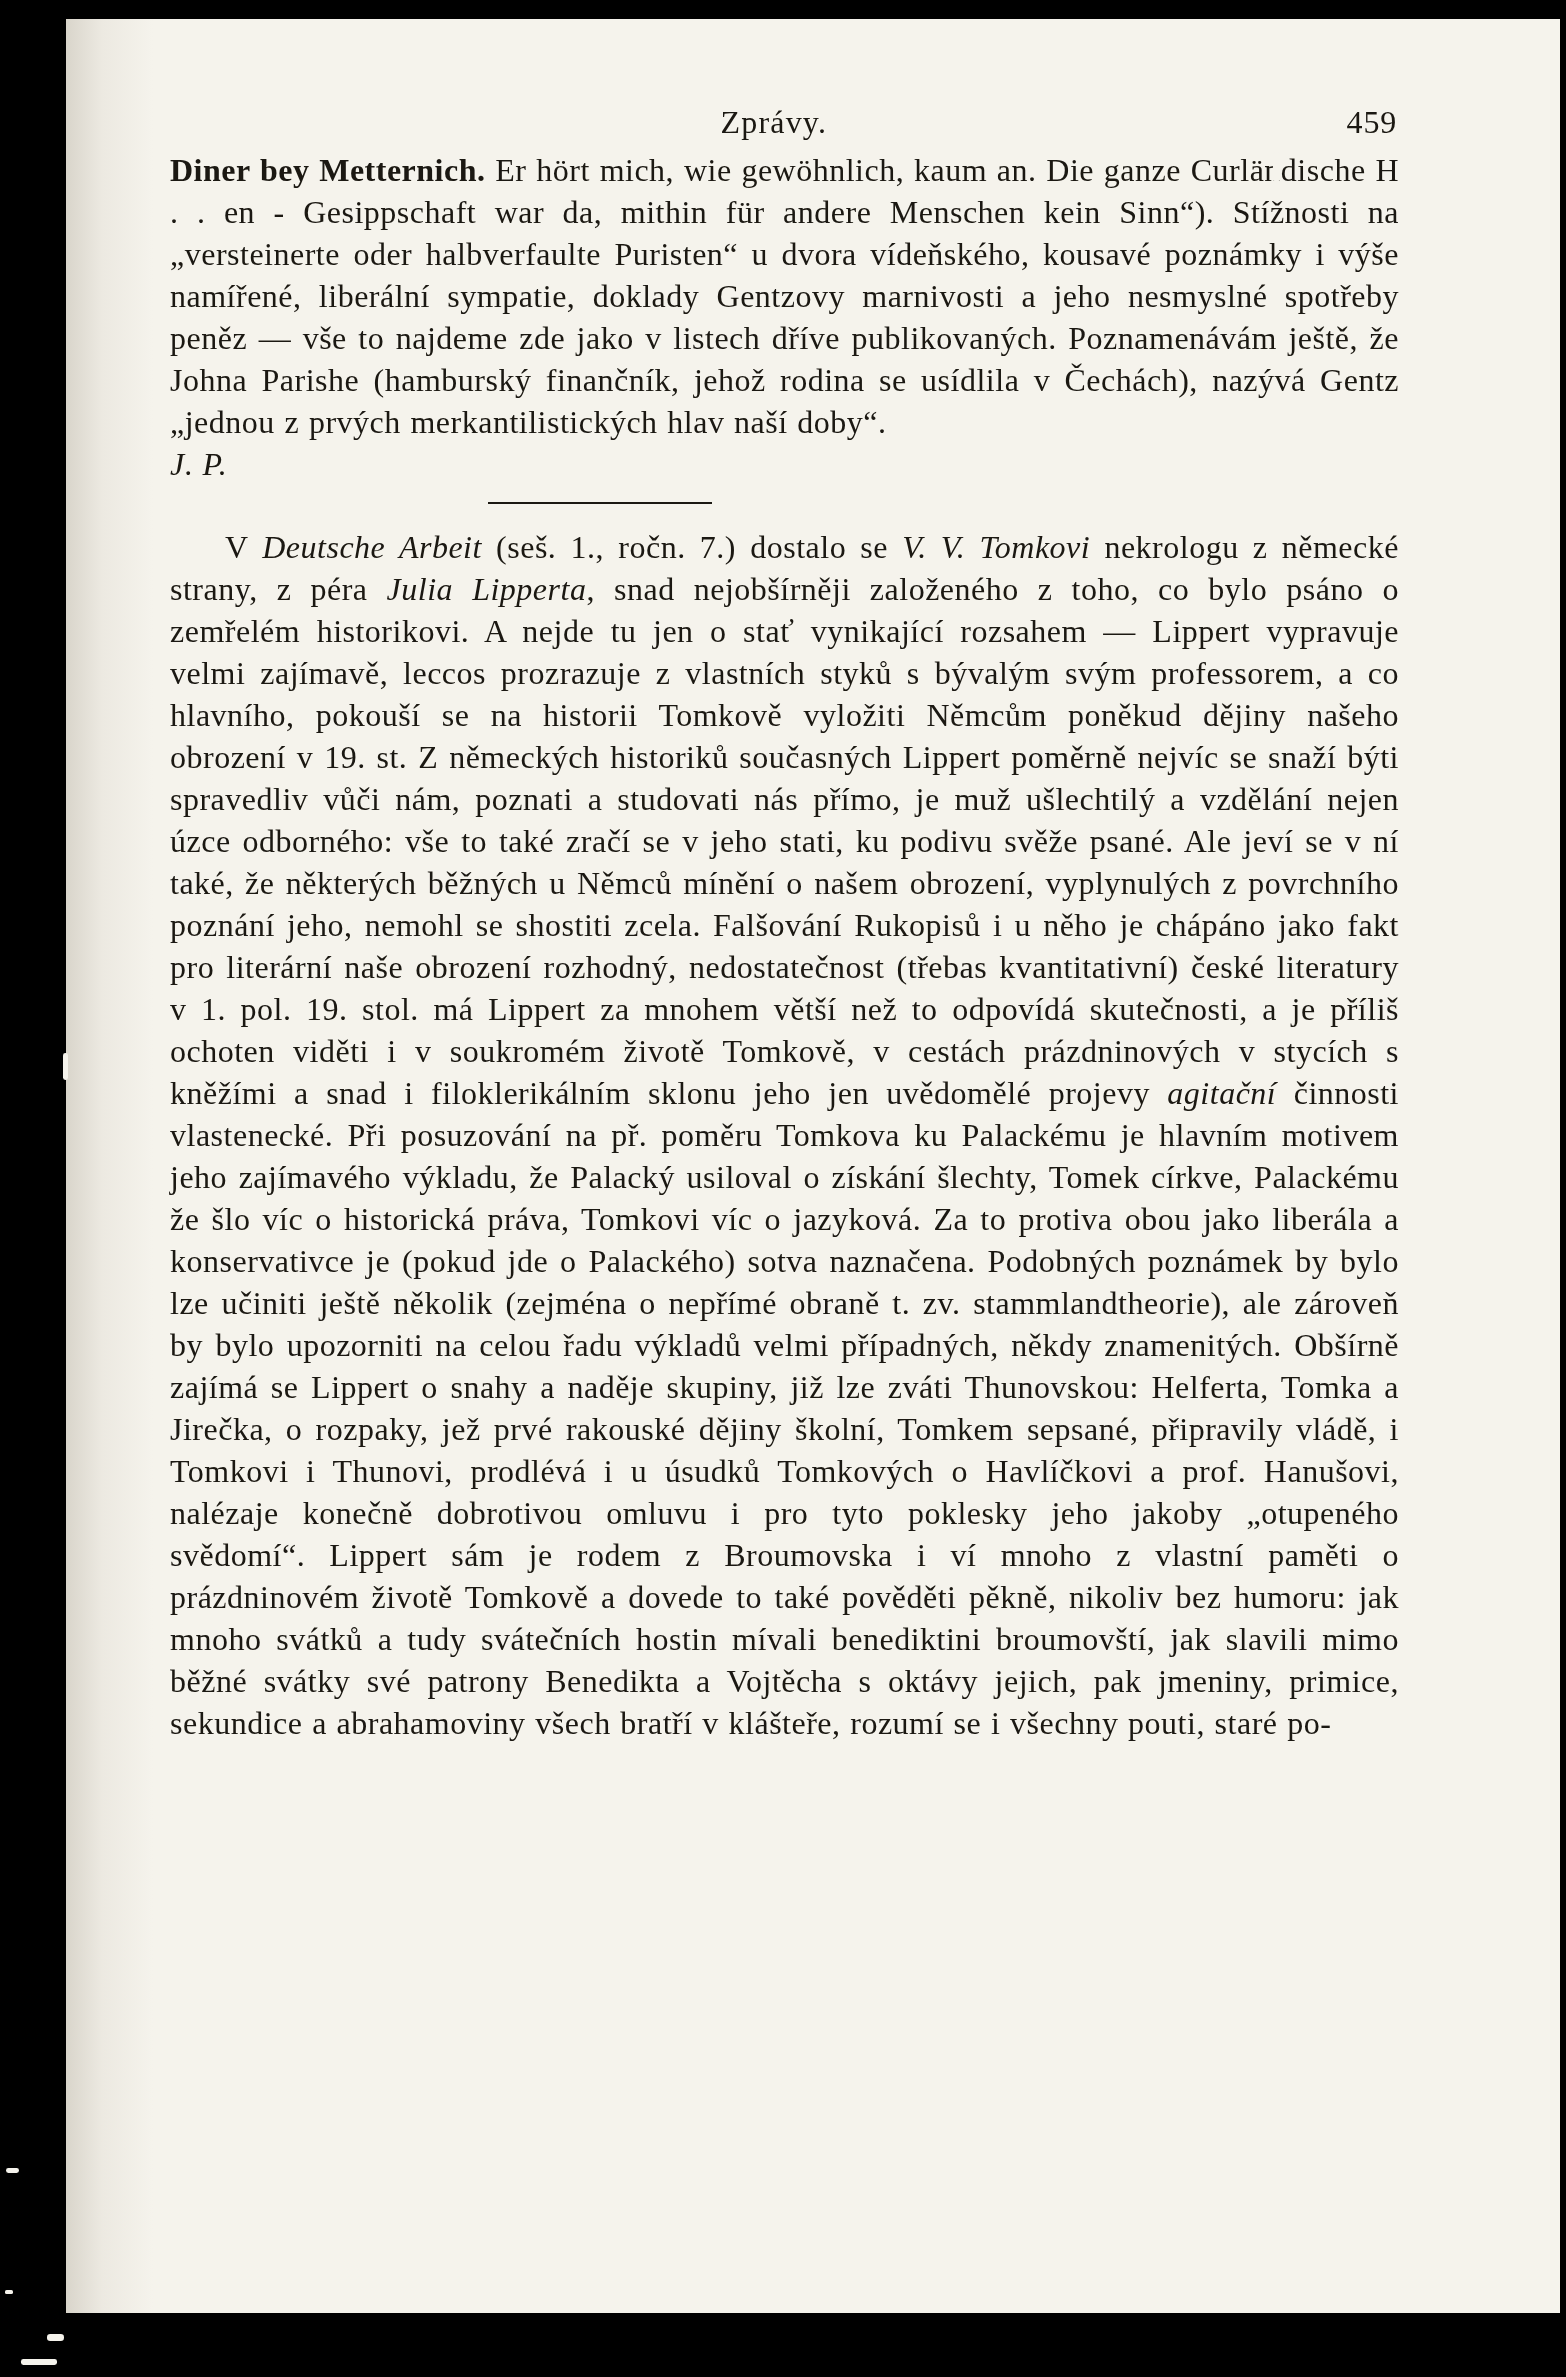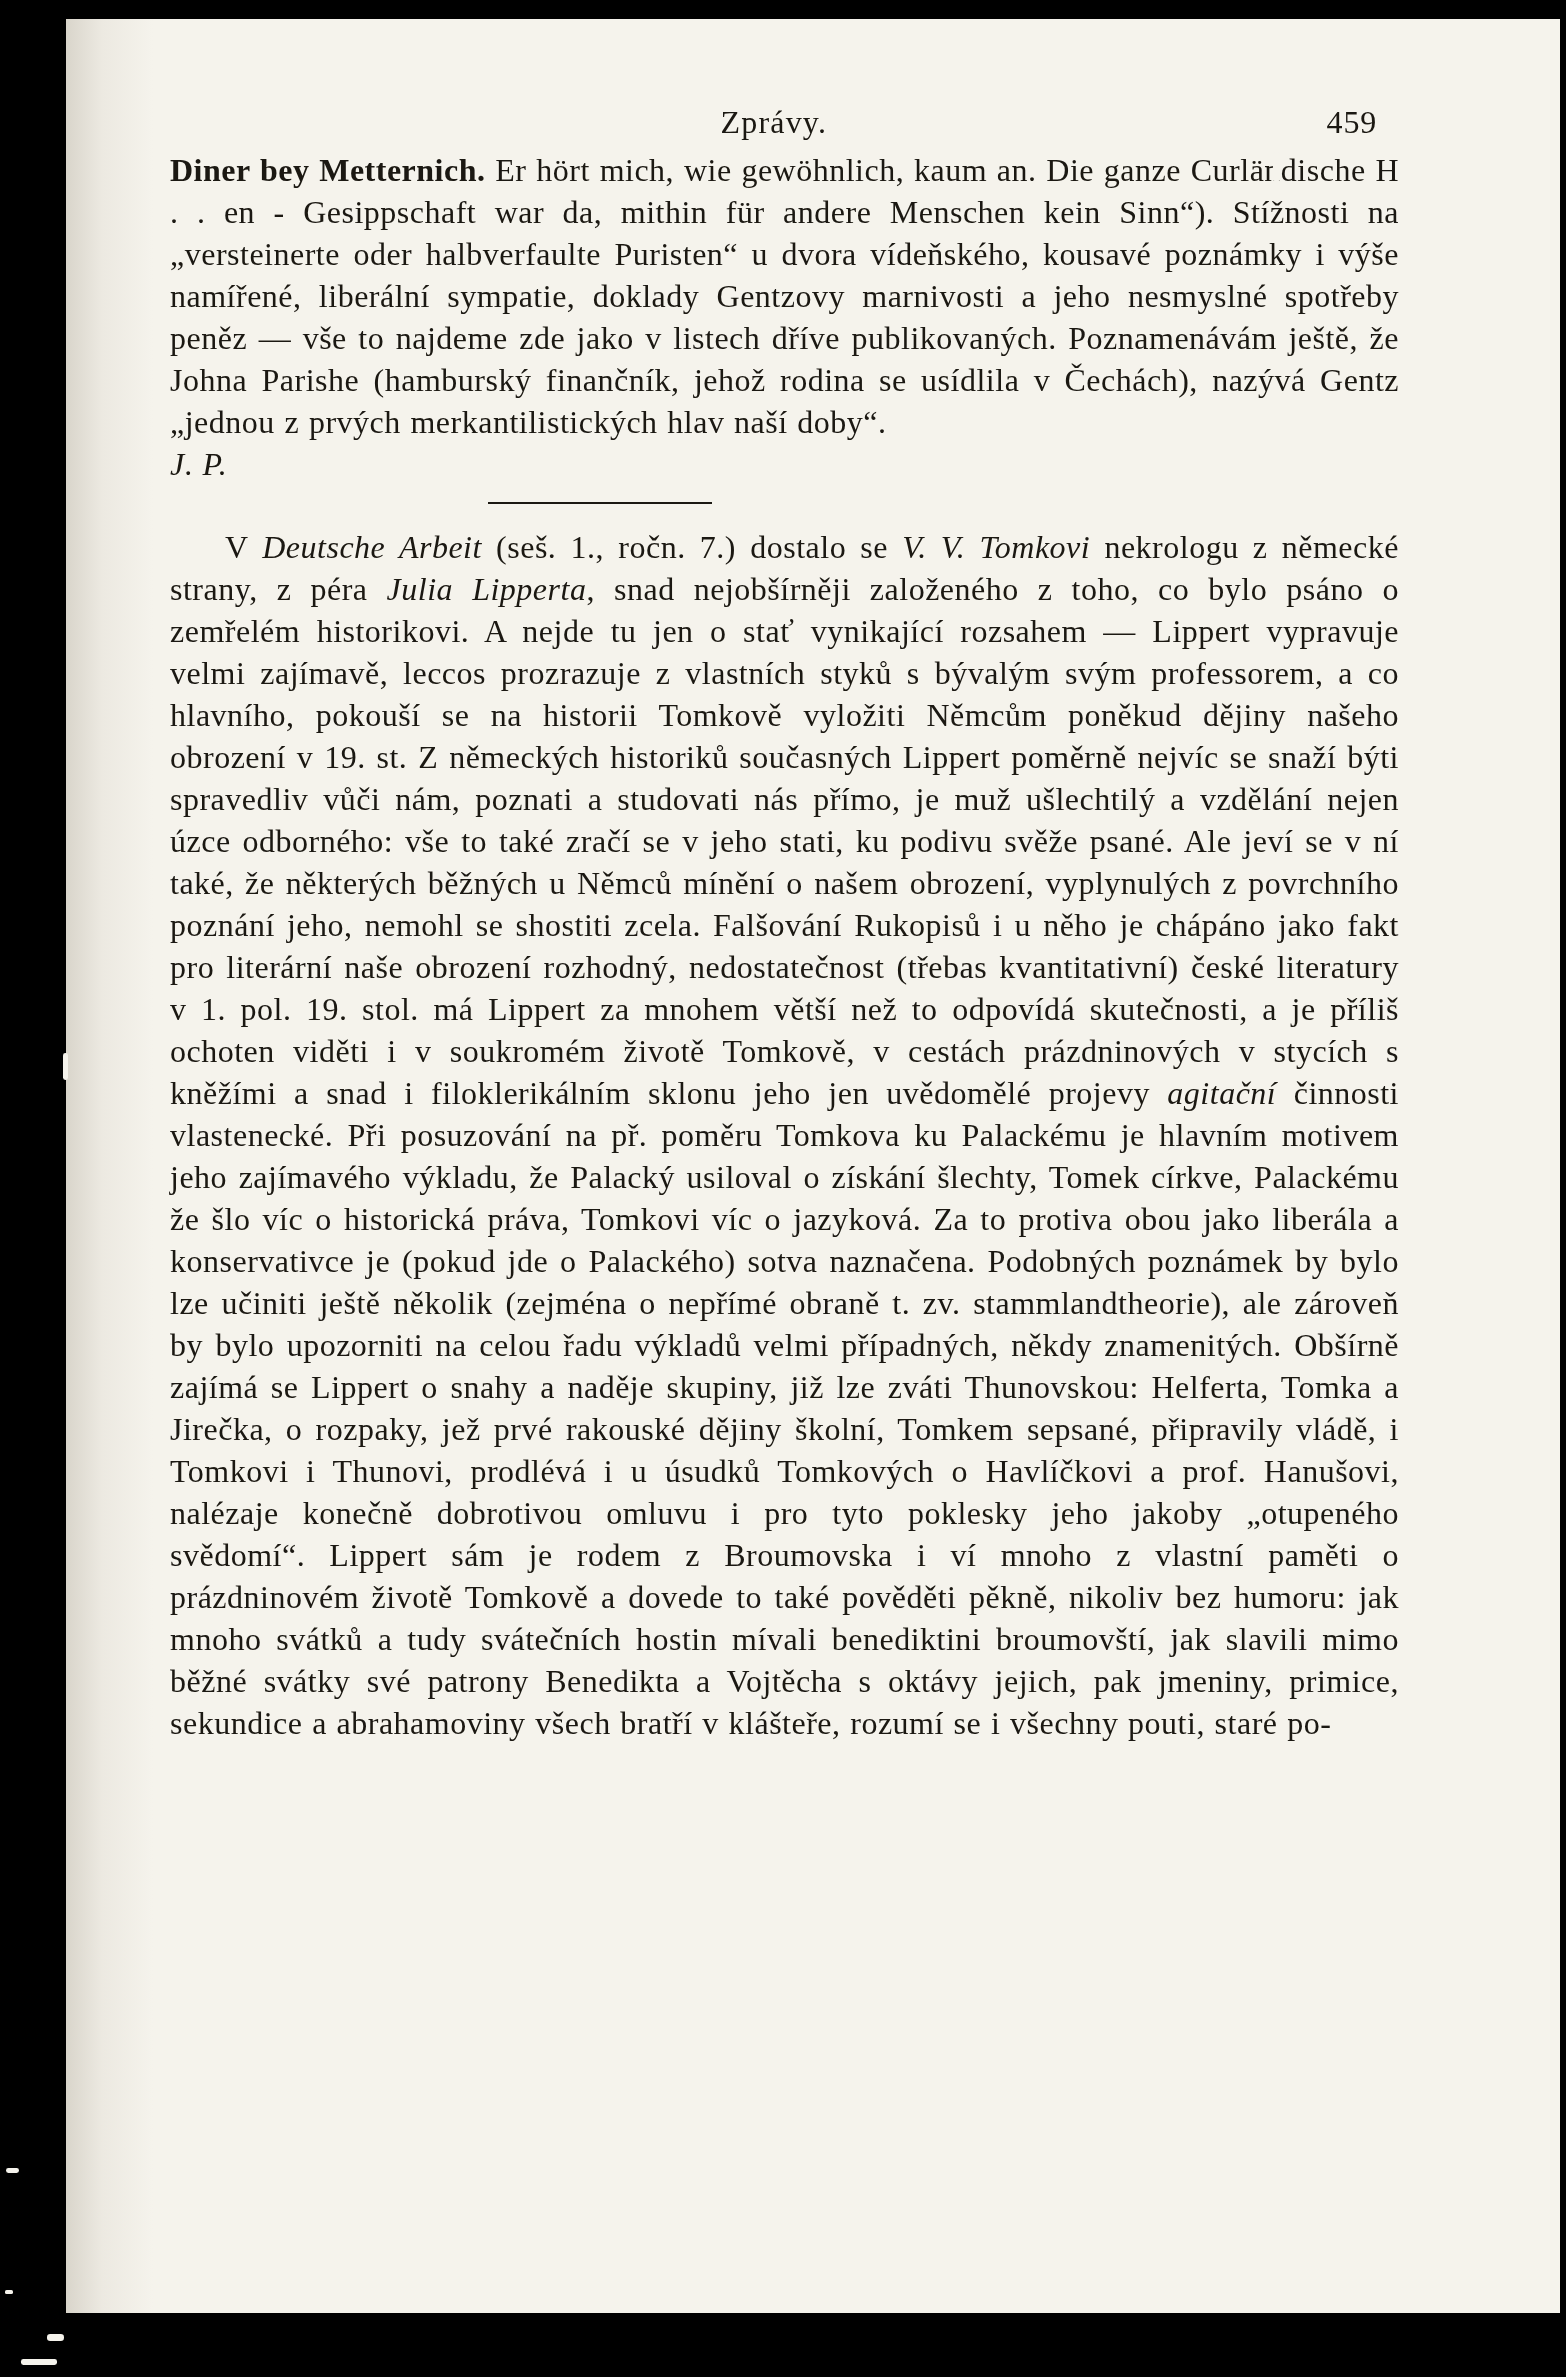--- a/index.html
+++ b/index.html
@@ -33,21 +33,21 @@
     line-height:42px;
   }
   .running-title{
     position:absolute;
     left:50%;
     transform:translateX(-60%);
     letter-spacing:1.2px;
   }
   .page-number{
     position:absolute;
-    right:22px;
+    right:2px;
     letter-spacing:0.8px;
     margin-left:12px;
   }
   .para{
     font-size:32px;
     line-height:42px;
     letter-spacing:0.5px;
     word-spacing:1.2px;
     text-align:justify;
     color:var(--ink);

